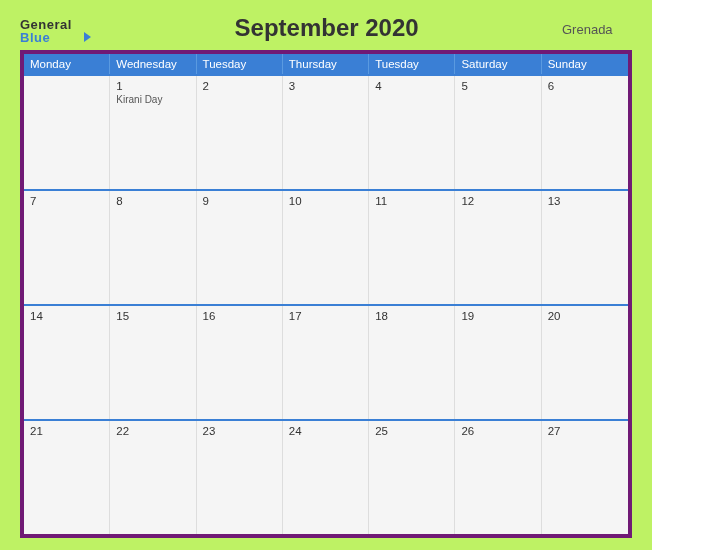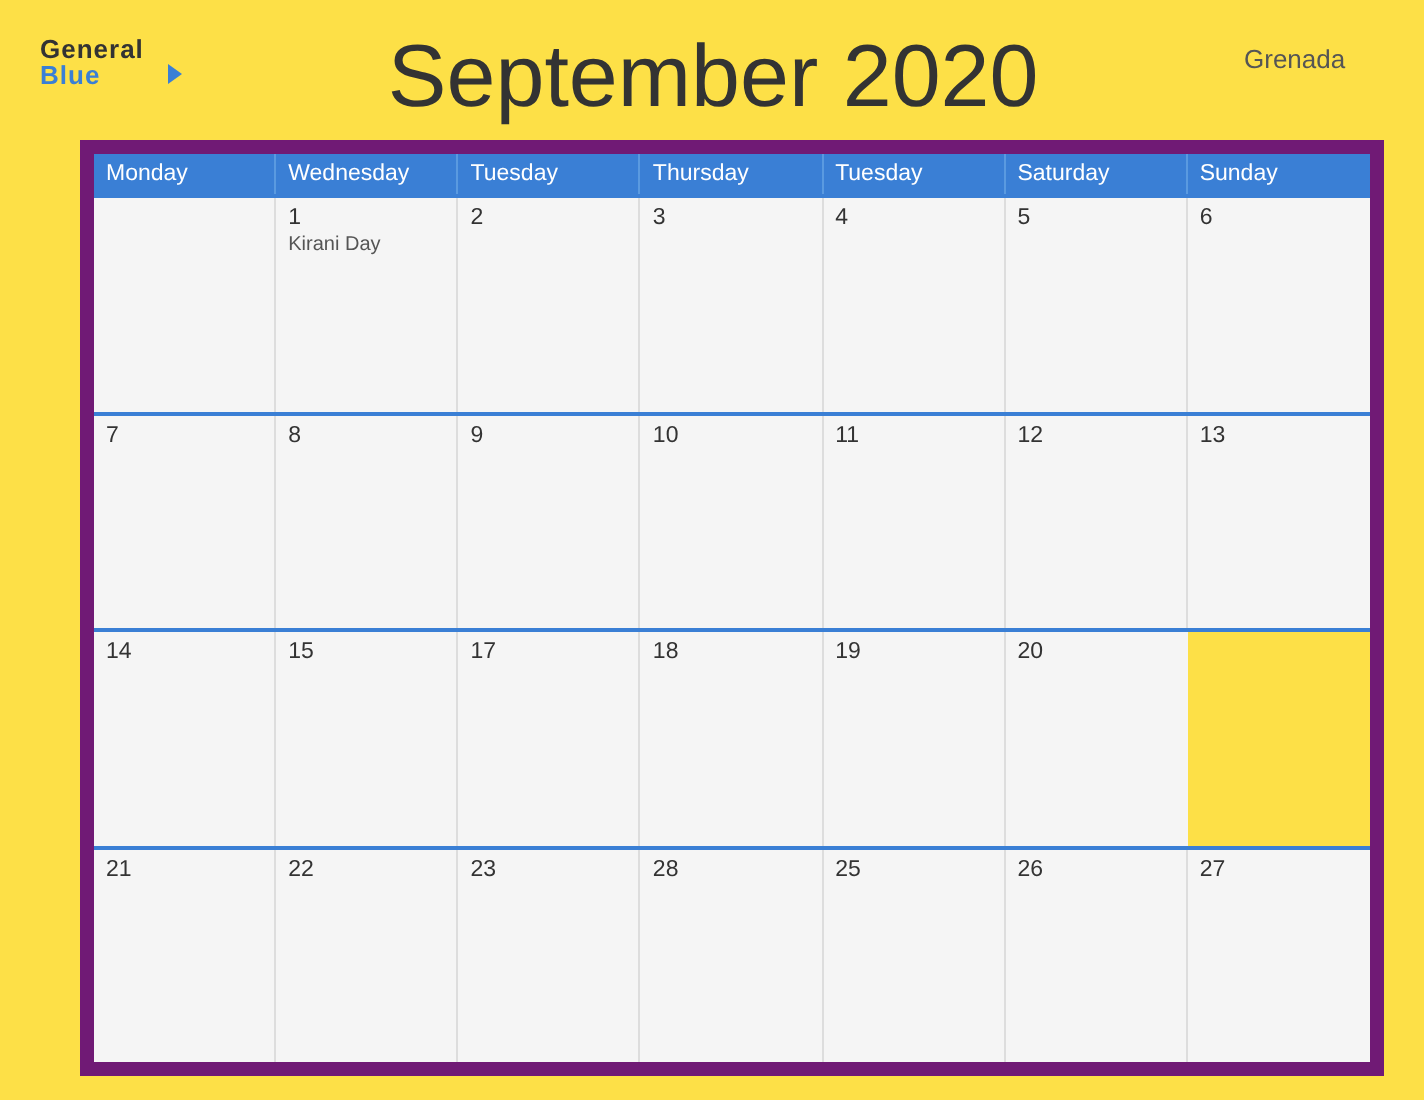--- a/index.html
+++ b/index.html
@@ -4,23 +4,23 @@
   <style>
     * { box-sizing: border-box; margin: 0; padding: 0; }
     body {
       font-family: Arial, sans-serif;
       background: #fff;
       width: 712px;
       height: 550px;
       overflow: hidden;
     }
     .page {
-      width: 712px;
+      width: 652px;
       height: 550px;
-      background: #fde047;
+      background: #bef264;
       padding: 18px 20px 12px 20px;
       display: flex;
       flex-direction: column;
     }
     .header {
       display: flex;
       align-items: flex-start;
       justify-content: space-between;
       margin-bottom: 6px;
     }
@@ -48,40 +48,39 @@
     .logo-triangle {
       width: 0;
       height: 0;
       border-left: 7px solid #3a7fd5;
       border-top: 5px solid transparent;
       border-bottom: 5px solid transparent;
       margin-left: 3px;
       margin-bottom: 1px;
     }
     .title {
-      font-size: 44px;
-      font-weight: 400;
+      font-size: 24px;
+      font-weight: 700;
       color: #333;
       text-align: center;
       flex: 1;
       margin-top: -4px;
     }
     .country {
       font-size: 13px;
       color: #555;
       text-align: left;
       margin-top: 4px;
       min-width: 70px;
     }
     .calendar {
-      border: 7px solid #701a75;
-      flex: 1;
-      display: flex;
-      flex-direction: column;
-      margin-left: 20px;
+      border: 4px solid #701a75;
+      flex: 1;
+      display: flex;
+      flex-direction: column;
     }
     .cal-header-row {
       display: grid;
       grid-template-columns: repeat(7, 1fr);
       background: #3a7fd5;
     }
     .cal-header-cell {
       color: #fff;
       font-size: 11.5px;
       font-weight: normal;
@@ -200,20 +199,23 @@
           </div>
         </div>
         <div class="cal-week">
           <div class="cal-cell">
             <span class="day-number">14</span>
           </div>
           <div class="cal-cell">
             <span class="day-number">15</span>
           </div>
           <div class="cal-cell">
+            <span class="day-number">16</span>
+          </div>
+          <div class="cal-cell">
             <span class="day-number">17</span>
           </div>
           <div class="cal-cell">
             <span class="day-number">18</span>
           </div>
           <div class="cal-cell">
             <span class="day-number">19</span>
           </div>
           <div class="cal-cell">
             <span class="day-number">20</span>
@@ -223,21 +225,21 @@
           <div class="cal-cell">
             <span class="day-number">21</span>
           </div>
           <div class="cal-cell">
             <span class="day-number">22</span>
           </div>
           <div class="cal-cell">
             <span class="day-number">23</span>
           </div>
           <div class="cal-cell">
-            <span class="day-number">28</span>
+            <span class="day-number">24</span>
           </div>
           <div class="cal-cell">
             <span class="day-number">25</span>
           </div>
           <div class="cal-cell">
             <span class="day-number">26</span>
           </div>
           <div class="cal-cell">
             <span class="day-number">27</span>
           </div>

